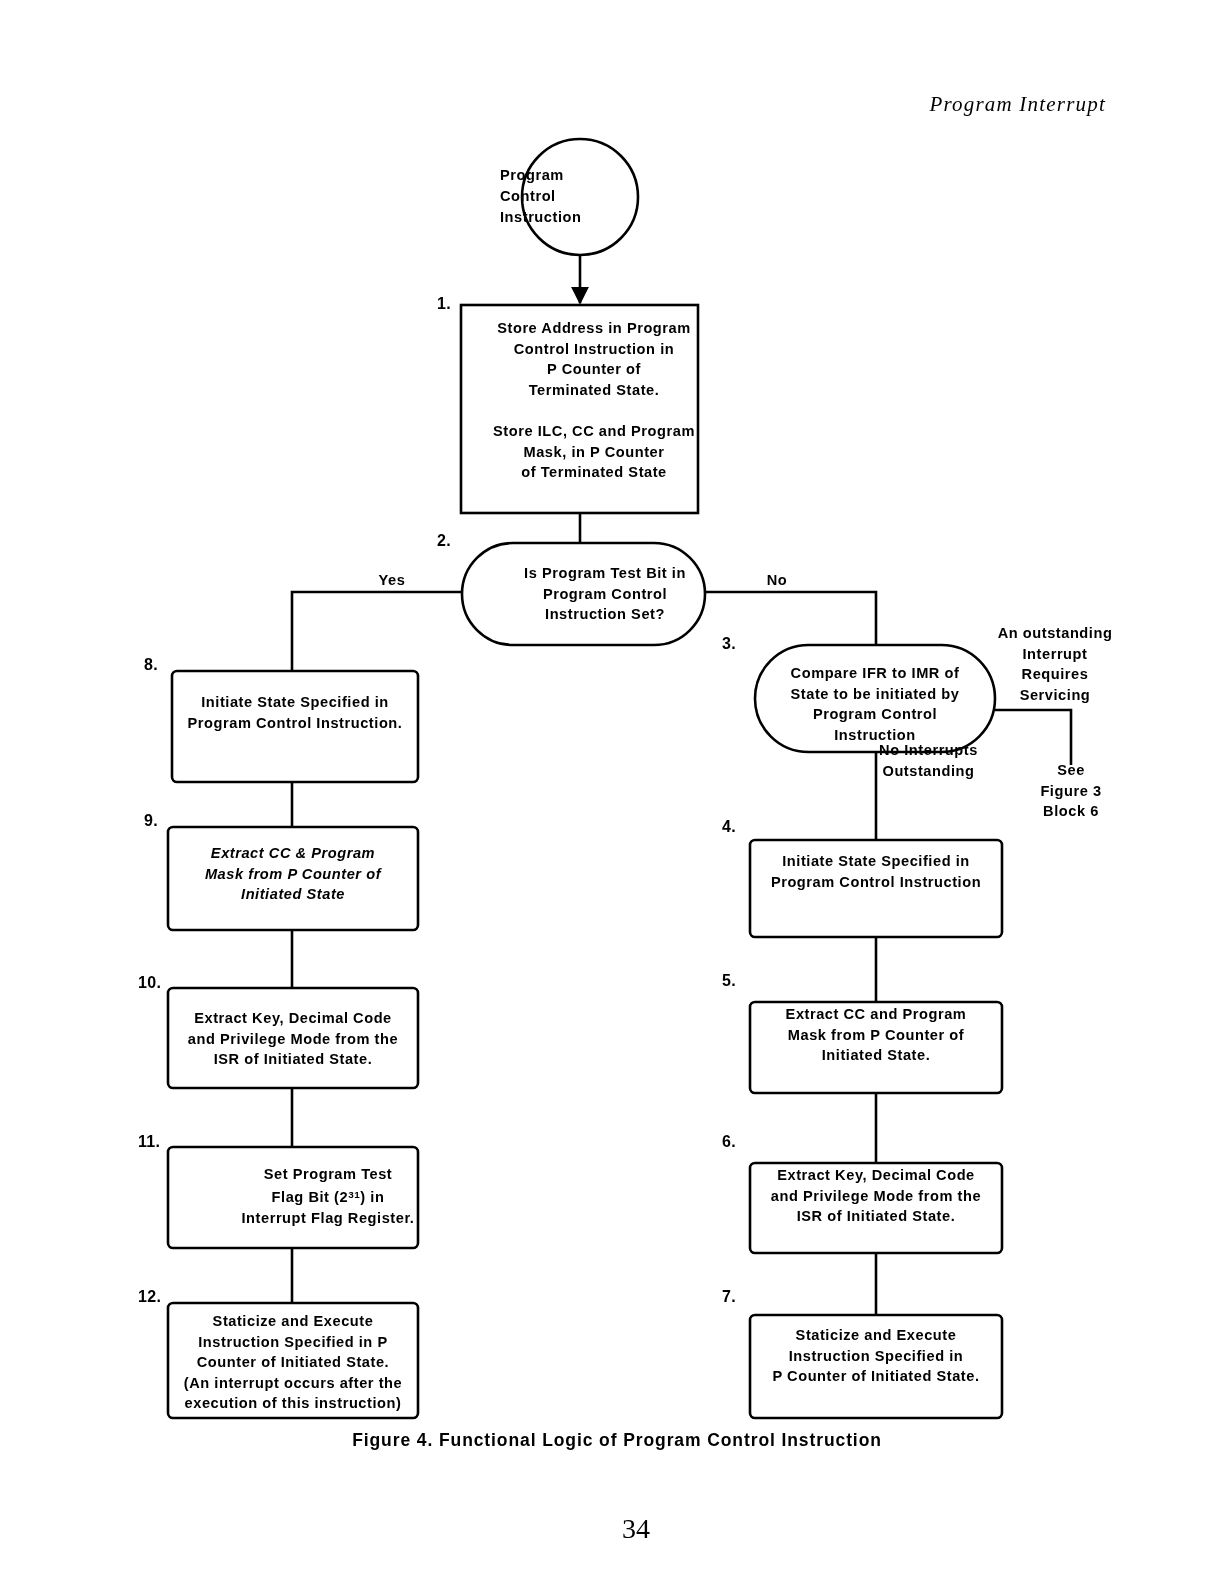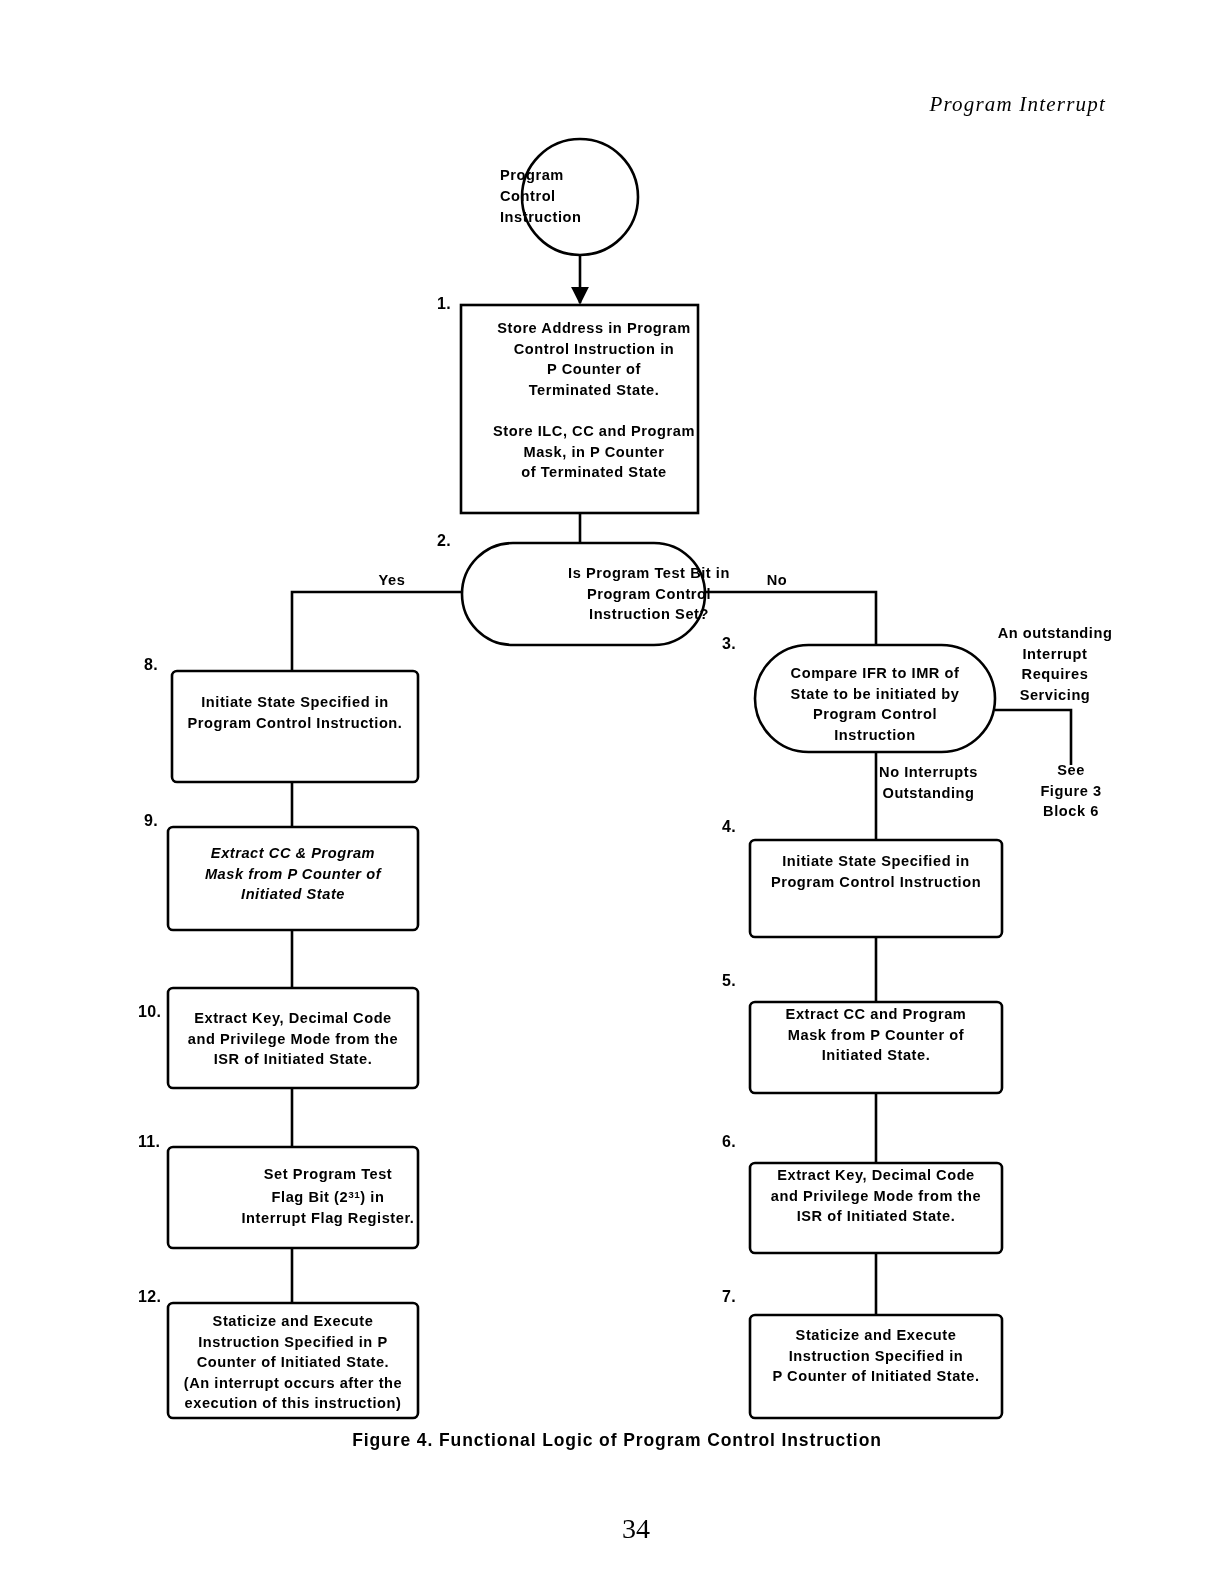--- a/index.html
+++ b/index.html
@@ -168,34 +168,34 @@
 
   <div class="blk-num" style="left:437px; top:295px;">1.</div>
   <div class="blk-num" style="left:437px; top:532px;">2.</div>
   <div class="blk-num" style="left:722px; top:635px;">3.</div>
   <div class="blk-num" style="left:722px; top:818px;">4.</div>
   <div class="blk-num" style="left:722px; top:972px;">5.</div>
   <div class="blk-num" style="left:722px; top:1133px;">6.</div>
   <div class="blk-num" style="left:722px; top:1288px;">7.</div>
   <div class="blk-num" style="left:144px; top:656px;">8.</div>
   <div class="blk-num" style="left:144px; top:812px;">9.</div>
-  <div class="blk-num" style="left:138px; top:1003px;">10.</div>
+  <div class="blk-num" style="left:138px; top:974px;">10.</div>
   <div class="blk-num" style="left:138px; top:1133px;">11.</div>
   <div class="blk-num" style="left:138px; top:1288px;">12.</div>
 
   <div class="blk-text" style="left:461px; top:318px; width:266px;">Store Address in Program
 Control Instruction in
 P Counter of
 Terminated State.
 
 Store ILC, CC and Program
 Mask, in P Counter
 of Terminated State</div>
 
-  <div class="blk-text" style="left:462px; top:563px; width:286px;padding-left:44px;">Is Program Test Bit in
+  <div class="blk-text" style="left:462px; top:563px; width:286px;">Is Program Test Bit in
 Program Control
 Instruction Set?</div>
 
   <div class="blk-text" style="left:755px; top:663px; width:240px;">Compare IFR to IMR of
 State to be initiated by
 Program Control
 Instruction</div>
 
   <div class="blk-text" style="left:750px; top:851px; width:252px;">Initiate State Specified in
 Program Control Instruction</div>
@@ -233,21 +233,21 @@
 
   <div class="edge-label ctr" style="left:332px; top:570px; width:120px;">Yes</div>
 
   <div class="edge-label ctr" style="left:742px; top:570px; width:70px;">No</div>
 
   <div class="edge-label ctr" style="left:985px; top:623px; width:140px;">An outstanding
 Interrupt
 Requires
 Servicing</div>
 
-  <div class="edge-label ctr" style="left:866px; top:762px; width:125px;">No Interrupts
+  <div class="edge-label ctr" style="left:866px; top:740px; width:125px;">No Interrupts
 Outstanding</div>
 
   <div class="edge-label ctr" style="left:1012px; top:760px; width:118px;">See
 Figure 3
 Block 6</div>
 
   <div class="figure-caption">Figure 4. Functional Logic of Program Control Instruction</div>
   <div class="page-number">34</div>
 
 </div>

